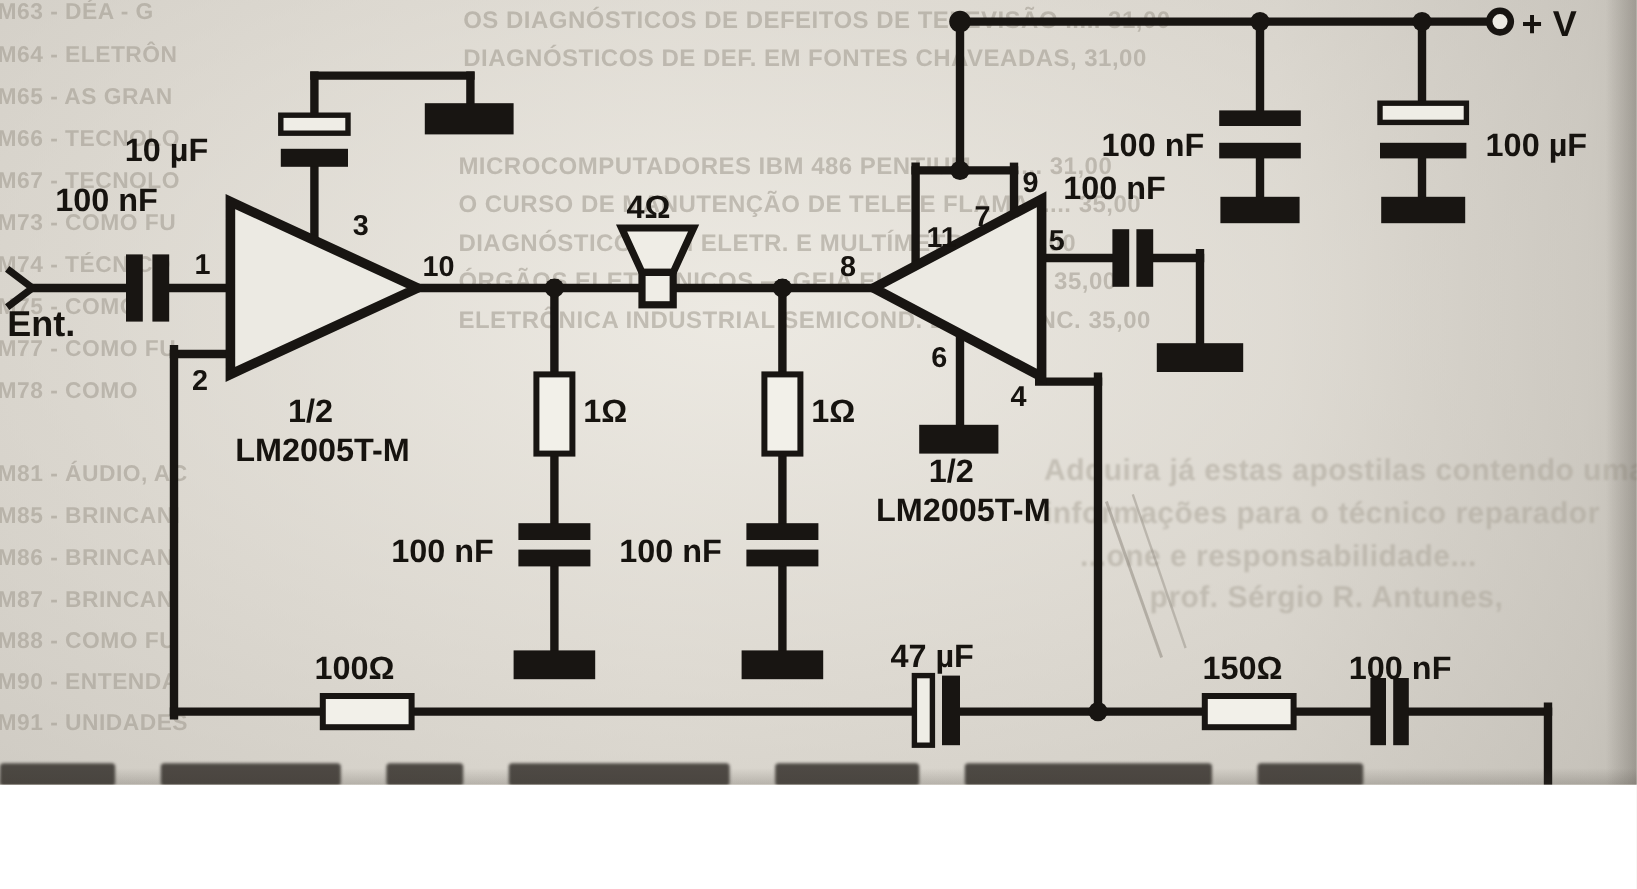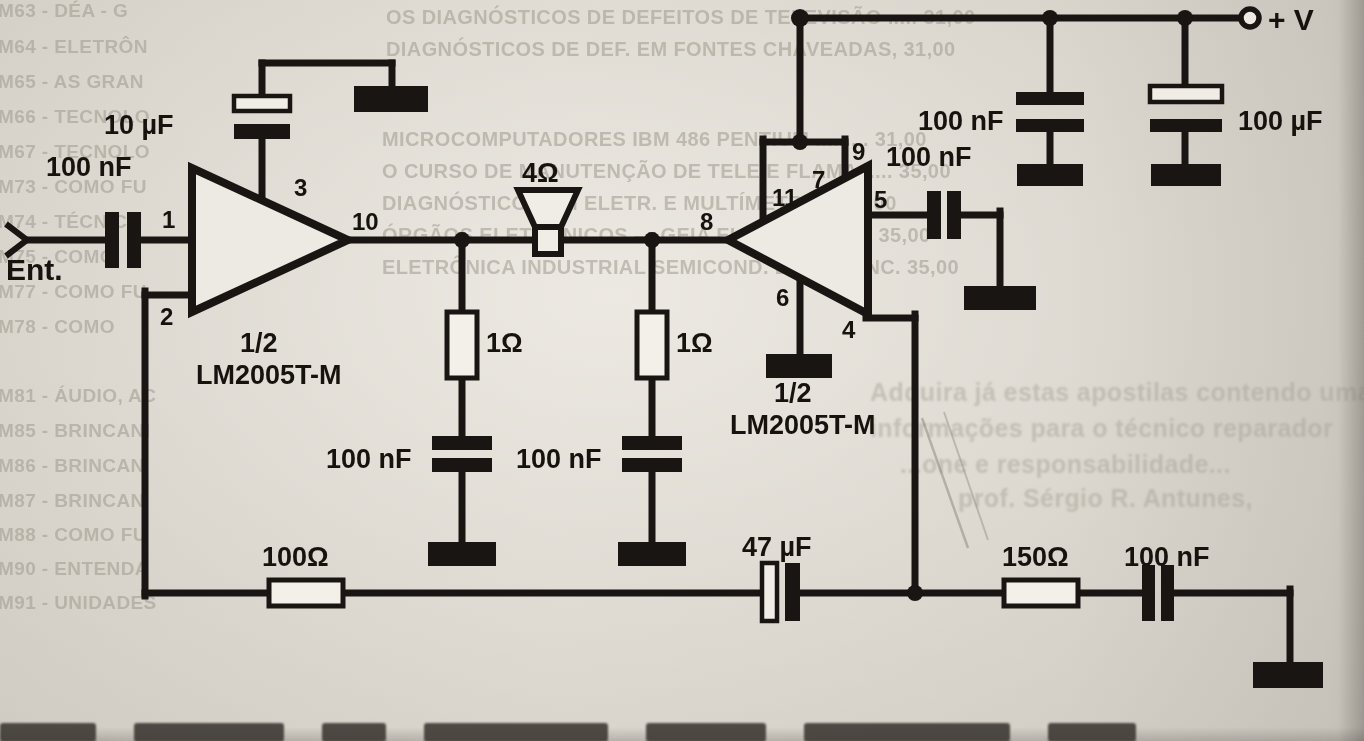--- a/index.html
+++ b/index.html
@@ -1,18 +1,18 @@
 <!DOCTYPE html>
 <html><head>
 <meta charset="utf-8">
 <style>
   html,body{margin:0;padding:0;}
   .page{
     position:relative;
-    width:1364px;height:741px;
+    width:1364px;height:654px;
     overflow:hidden;
     background:
       radial-gradient(ellipse at 45% 40%, rgba(238,235,228,.9) 0%, rgba(222,218,210,.5) 55%, rgba(200,196,188,.65) 100%),
       linear-gradient(90deg,#d6d2ca 0%, #dedad2 40%, #d8d4cc 78%, #c2beb6 97%, #b5b1a9 100%),
       #d8d4cc;
     font-family:"Liberation Sans", sans-serif;
   }
   .edge-shadow{position:absolute;top:0;right:0;width:26px;height:741px;
     background:linear-gradient(90deg, rgba(0,0,0,0) 0%, rgba(60,55,48,.28) 100%);}
   .bottom-shadow{position:absolute;left:0;bottom:0;width:1364px;height:14px;

